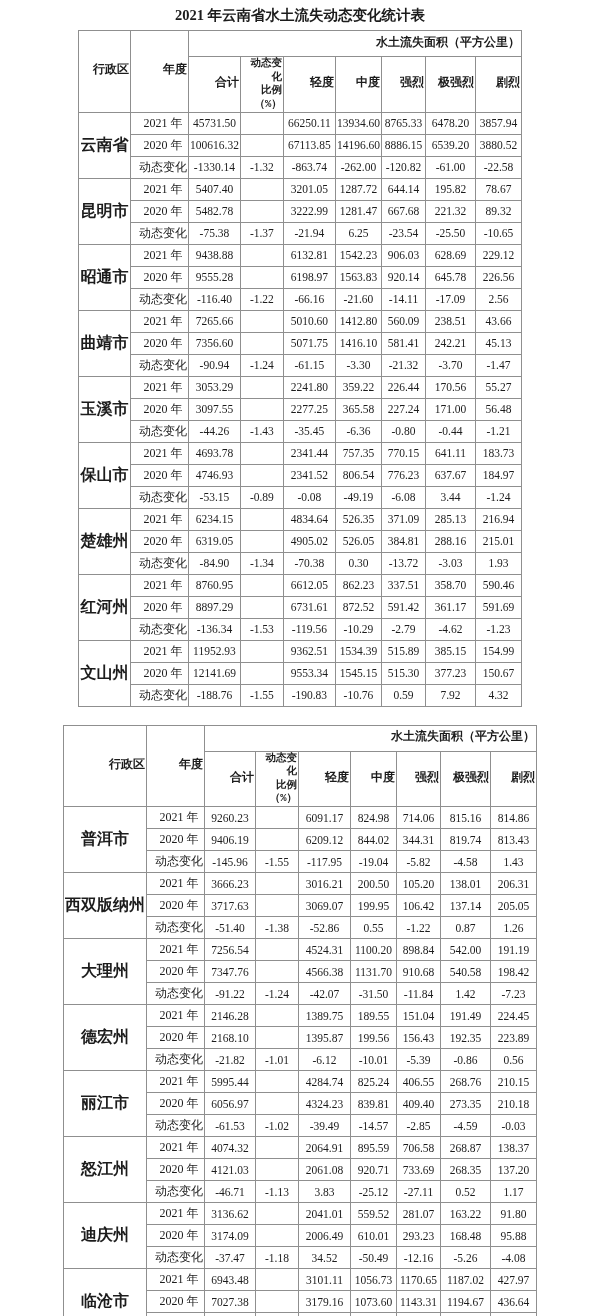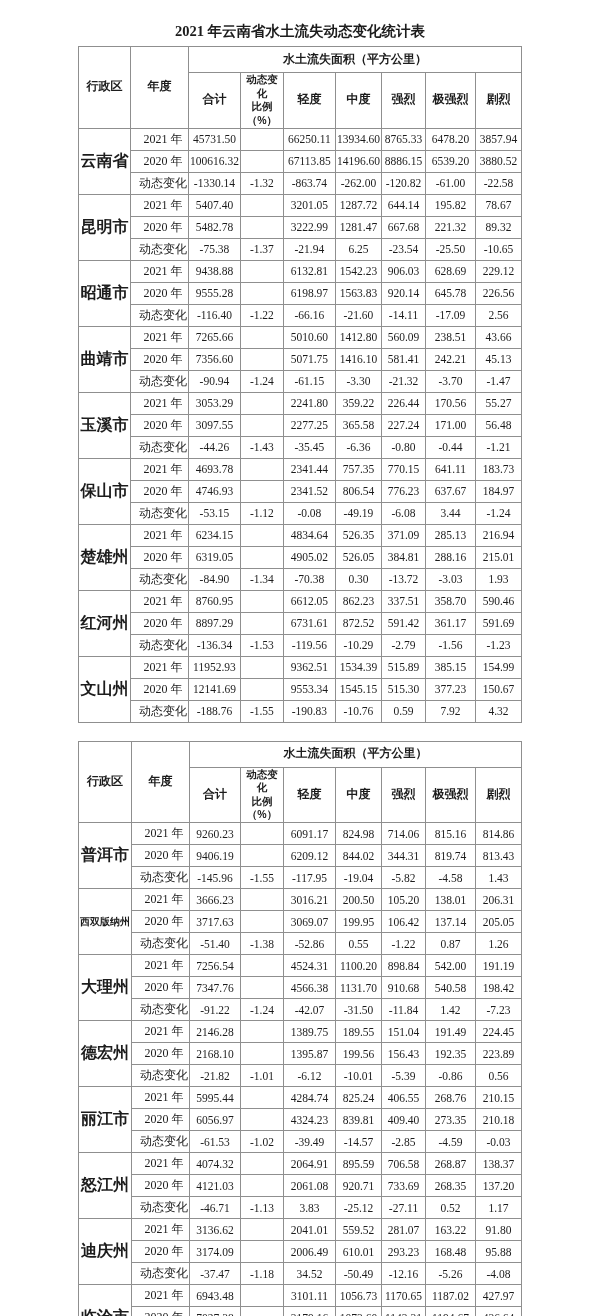--- a/index.html
+++ b/index.html
@@ -11,55 +11,55 @@
     color: var(--text);
     font-family: "Liberation Serif", "DejaVu Serif", serif;
   }
   .page { width: 600px; padding-top: 5px; }
   .doc-title {
     text-align: center;
     font-weight: bold;
     font-size: 14.5px;
     line-height: 20px;
     font-family: "Liberation Serif", "DejaVu Serif", serif;
-    margin-top: 16px;
   }
   table {
     border-collapse: collapse;
     table-layout: fixed;
     margin: 5px auto 0 auto;
     empty-cells: show;
   }
   table.second { margin-top: 18px; }
   th, td {
     border: 1px solid var(--border);
     text-align: center;
     vertical-align: middle;
     padding: 0 1px;
     overflow: hidden;
   }
   thead tr.group-row { height: 26px; }
   thead tr.cols-row { height: 48px; }
   tbody tr { height: 22px; }
   th {
-    font-family: Liberation Sans, sans-serif;
+    font-family: Liberation Mono, monospace;
     font-weight: bold;
     font-size: 12px;
     white-space: pre-line;
     line-height: 1.3;
+    text-align: right;
   }
   th.th-ratio { font-size: 10.5px; line-height: 1.3; }
   td { font-size: 11.5px; white-space: nowrap; }
   td.year-cell { font-size: 12px; padding-left: 8px; }
   td.region-cell {
     font-family: "Liberation Sans", "DejaVu Sans", sans-serif;
     font-weight: bold;
     font-size: 16px;
   }
-  td.region-cell.tight { font-size: 10px; text-align: center; }
+  td.region-cell.tight { font-size: 16px; text-align: center; }
 </style>
 </head>
 <body>
 
 <div class="page">
   <div class="doc-title">2021 年云南省水土流失动态变化统计表</div>
   <table>
       <colgroup>
         <col style="width: 52px;">
         <col style="width: 58px;">
@@ -261,21 +261,21 @@
           <td class="num-cell"></td>
           <td class="num-cell">2341.52</td>
           <td class="num-cell">806.54</td>
           <td class="num-cell">776.23</td>
           <td class="num-cell">637.67</td>
           <td class="num-cell">184.97</td>
         </tr>
         <tr>
           <td class="year-cell">动态变化</td>
           <td class="num-cell">-53.15</td>
-          <td class="num-cell">-1.12</td>
+          <td class="num-cell">-0.89</td>
           <td class="num-cell">-0.08</td>
           <td class="num-cell">-49.19</td>
           <td class="num-cell">-6.08</td>
           <td class="num-cell">3.44</td>
           <td class="num-cell">-1.24</td>
         </tr>
         <tr>
           <td class="region-cell" rowspan="3">楚雄州</td>
           <td class="year-cell">2021 年</td>
           <td class="num-cell">6234.15</td>
@@ -327,21 +327,21 @@
           <td class="num-cell">361.17</td>
           <td class="num-cell">591.69</td>
         </tr>
         <tr>
           <td class="year-cell">动态变化</td>
           <td class="num-cell">-136.34</td>
           <td class="num-cell">-1.53</td>
           <td class="num-cell">-119.56</td>
           <td class="num-cell">-10.29</td>
           <td class="num-cell">-2.79</td>
-          <td class="num-cell">-1.56</td>
+          <td class="num-cell">-4.62</td>
           <td class="num-cell">-1.23</td>
         </tr>
         <tr>
           <td class="region-cell" rowspan="3">文山州</td>
           <td class="year-cell">2021 年</td>
           <td class="num-cell">11952.93</td>
           <td class="num-cell"></td>
           <td class="num-cell">9362.51</td>
           <td class="num-cell">1534.39</td>
           <td class="num-cell">515.89</td>

